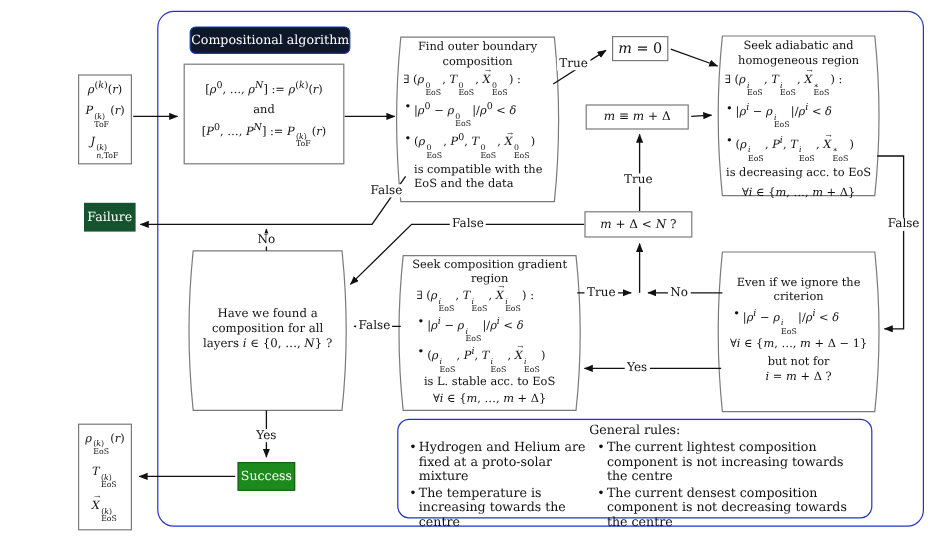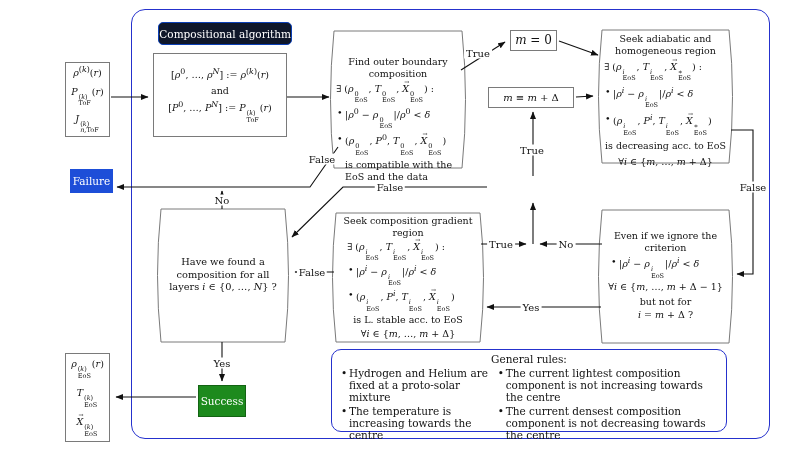--- a/index.html
+++ b/index.html
@@ -15,23 +15,23 @@
   .rules-cols{display:flex;}
   .rules-col{display:flex;flex-direction:column;gap:2px;}
   .rules-col.l{width:170px;}
   .rules-col.r{width:240px;}
   
   .rbox{border:1px solid #7a7a7a;background:#fff;display:flex;flex-direction:column;
         align-items:center;justify-content:center;text-align:center;box-sizing:border-box;}
   .badge{left:158px;top:22px;width:132px;height:21px;background:#0f172a;border:1.2px solid #0b3fb5;
          border-radius:5px;color:#fff;display:flex;align-items:center;justify-content:flex-end;
          font-size:10.5px;}
-  .kbox{left:70px;top:169px;width:43px;height:24px;background:#1d4ed8;color:#fff;
+  .kbox{left:70px;top:169px;width:43px;height:24px;background:#14532d;color:#fff;
         display:flex;align-items:center;justify-content:center;font-size:10.5px;}
-  .lbox{left:198px;top:385px;width:48px;height:32px;background:#1d8a1d;border:1px solid #136313;color:#fff;
+  .lbox{left:198px;top:385px;width:48px;height:24px;background:#1d8a1d;border:1px solid #136313;color:#fff;
         display:flex;align-items:center;justify-content:center;font-size:10.5px;box-sizing:border-box;}
   
   .box-text{position:absolute;display:flex;flex-direction:column;gap:3px;font-size:9.5px;line-height:1.25;}
   .ctr{text-align:center;}
   .mx{line-height:1.3;}
   .bul{position:relative;padding-left:9px;text-align:left;}
   .bul::before{content:"•";position:absolute;left:1px;top:0;}
   .note{padding-left:9px;}
   
   i{font-style:italic;}
@@ -104,21 +104,21 @@
 
   <div class="abs rbox" style="left:153px;top:53px;width:134px;height:84px;gap:4px;font-size:9.5px;">
     <div class="mx">[<i>ρ</i><sup>0</sup>, …, <i>ρ</i><sup><i>N</i></sup>] := <i>ρ</i><sup>(<i>k</i>)</sup>(<i>r</i>)</div>
     <div>and</div>
     <div class="mx">[<i>P</i><sup>0</sup>, …, <i>P</i><sup><i>N</i></sup>] := <i>P</i><span class="ss">
           <span class="u">(<i>k</i>)</span>
           <span class="d">ToF</span>
         </span>(<i>r</i>)</div>
   </div>
 
-  <div class="box-text" style="left:336px;top:34px;width:124px;margin-top:22px;">
+  <div class="box-text" style="left:336px;top:34px;width:124px;">
     <div class="ctr">Find outer boundary composition</div>
     <div class="mx">∃ (<i>ρ</i><span class="ss">
           <span class="u">0</span>
           <span class="d">EoS</span>
         </span>, <i>T</i><span class="ss">
           <span class="u">0</span>
           <span class="d">EoS</span>
         </span>, <span class="vec"><i>X</i></span><span class="ss">
           <span class="u">0</span>
           <span class="d">EoS</span>
@@ -171,20 +171,23 @@
           <span class="u"><i>i</i></span>
           <span class="d">EoS</span>
         </span>, <span class="vec"><i>X</i></span><span class="ss">
           <span class="u">∗</span>
           <span class="d">EoS</span>
         </span>)</div>
     <div class="ctr">is decreasing acc. to EoS</div>
     <div class="ctr mx">∀<i>i</i> ∈ {<i>m</i>, …, <i>m</i> + Δ}</div>
   </div>
 
+  <div class="abs rbox mx" style="left:487px;top:176px;width:90px;height:22px;font-size:10px;">
+    <div><i>m</i> + Δ &lt; <i>N</i> ?</div>
+  </div>
 
   <div class="box-text" style="left:339px;top:215px;width:138px;gap:2px;">
     <div class="ctr">Seek composition gradient region</div>
     <div class="mx" style="padding-left:8px;">∃ (<i>ρ</i><span class="ss">
           <span class="u"><i>i</i></span>
           <span class="d">EoS</span>
         </span>, <i>T</i><span class="ss">
           <span class="u"><i>i</i></span>
           <span class="d">EoS</span>
         </span>, <span class="vec"><i>X</i></span><span class="ss">

